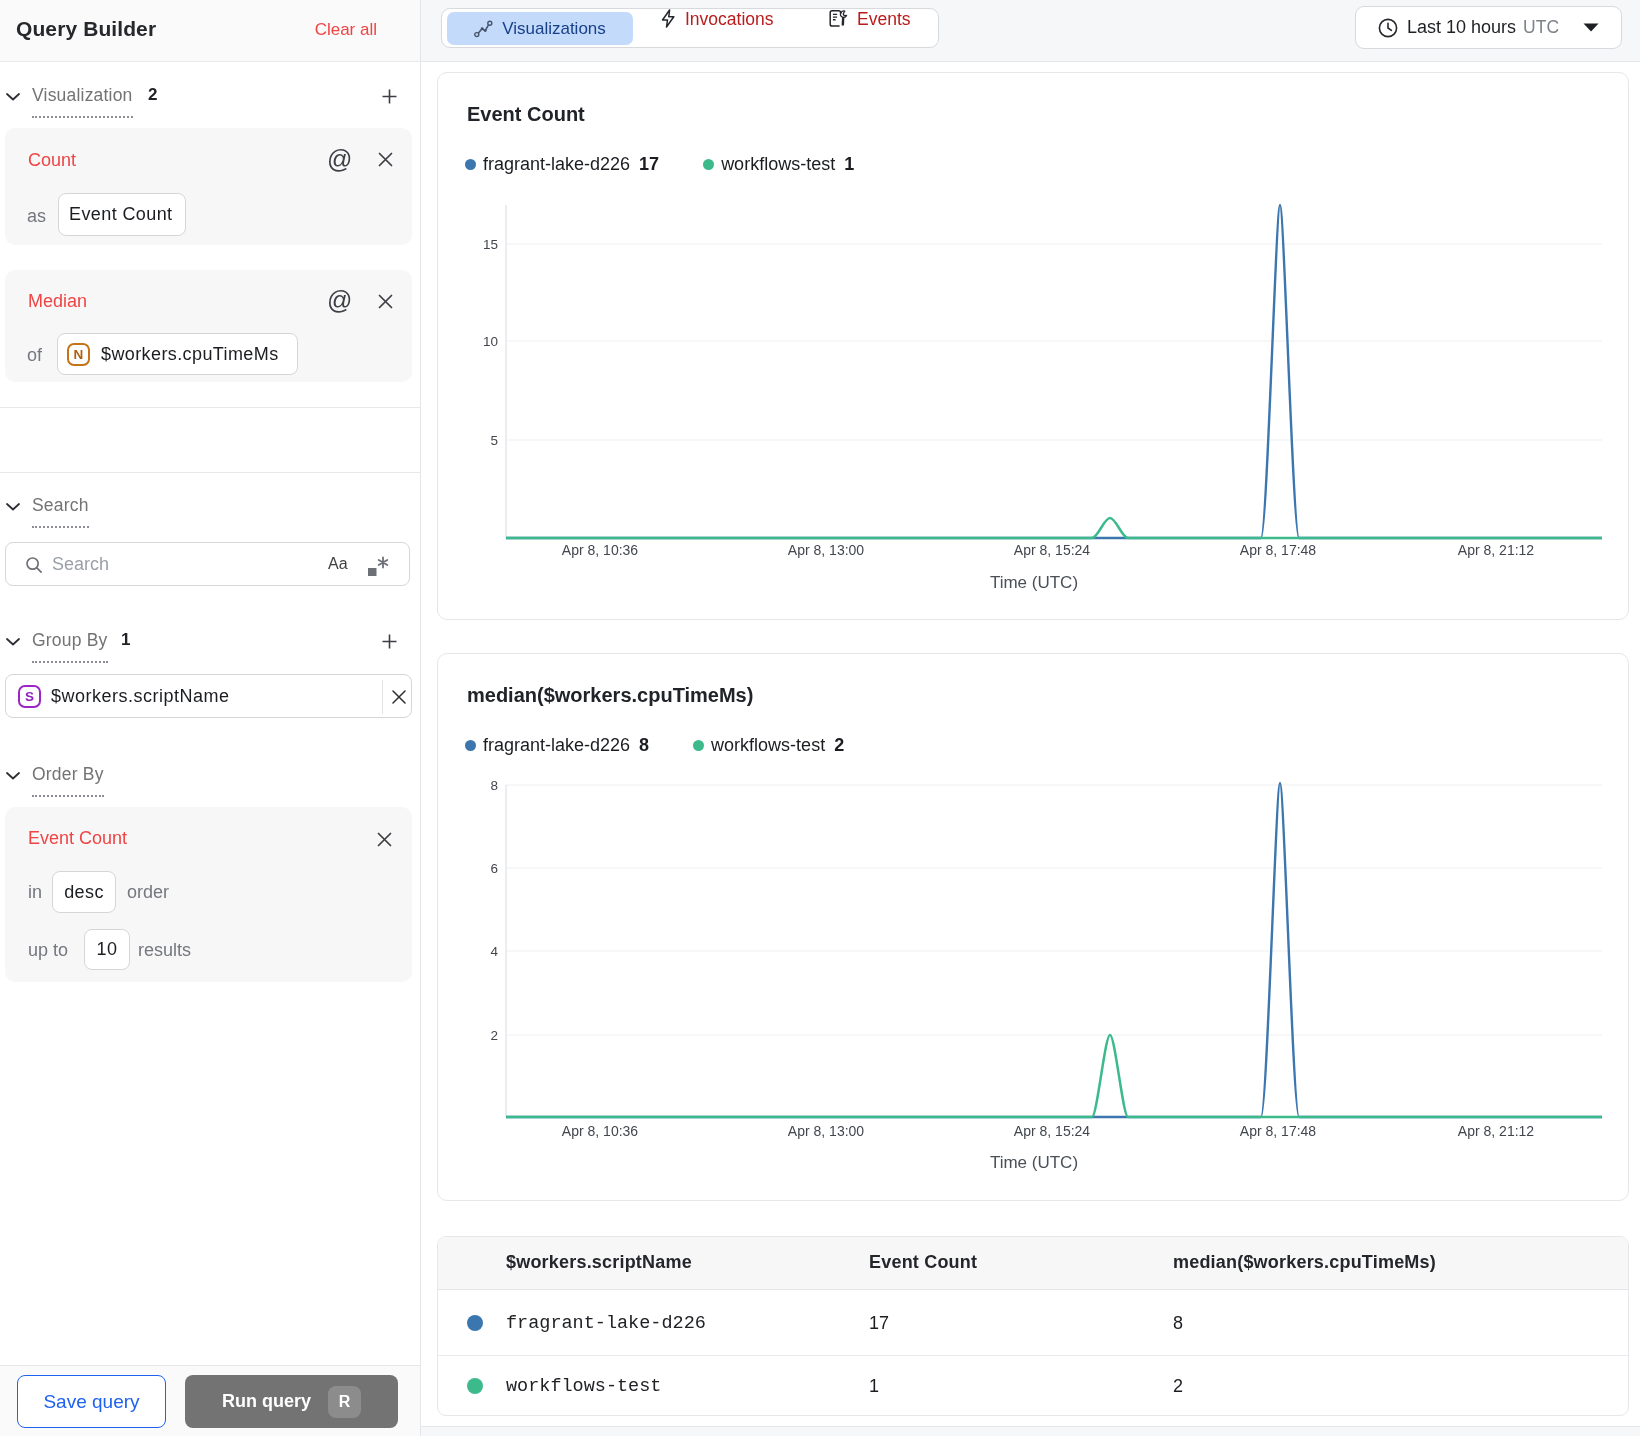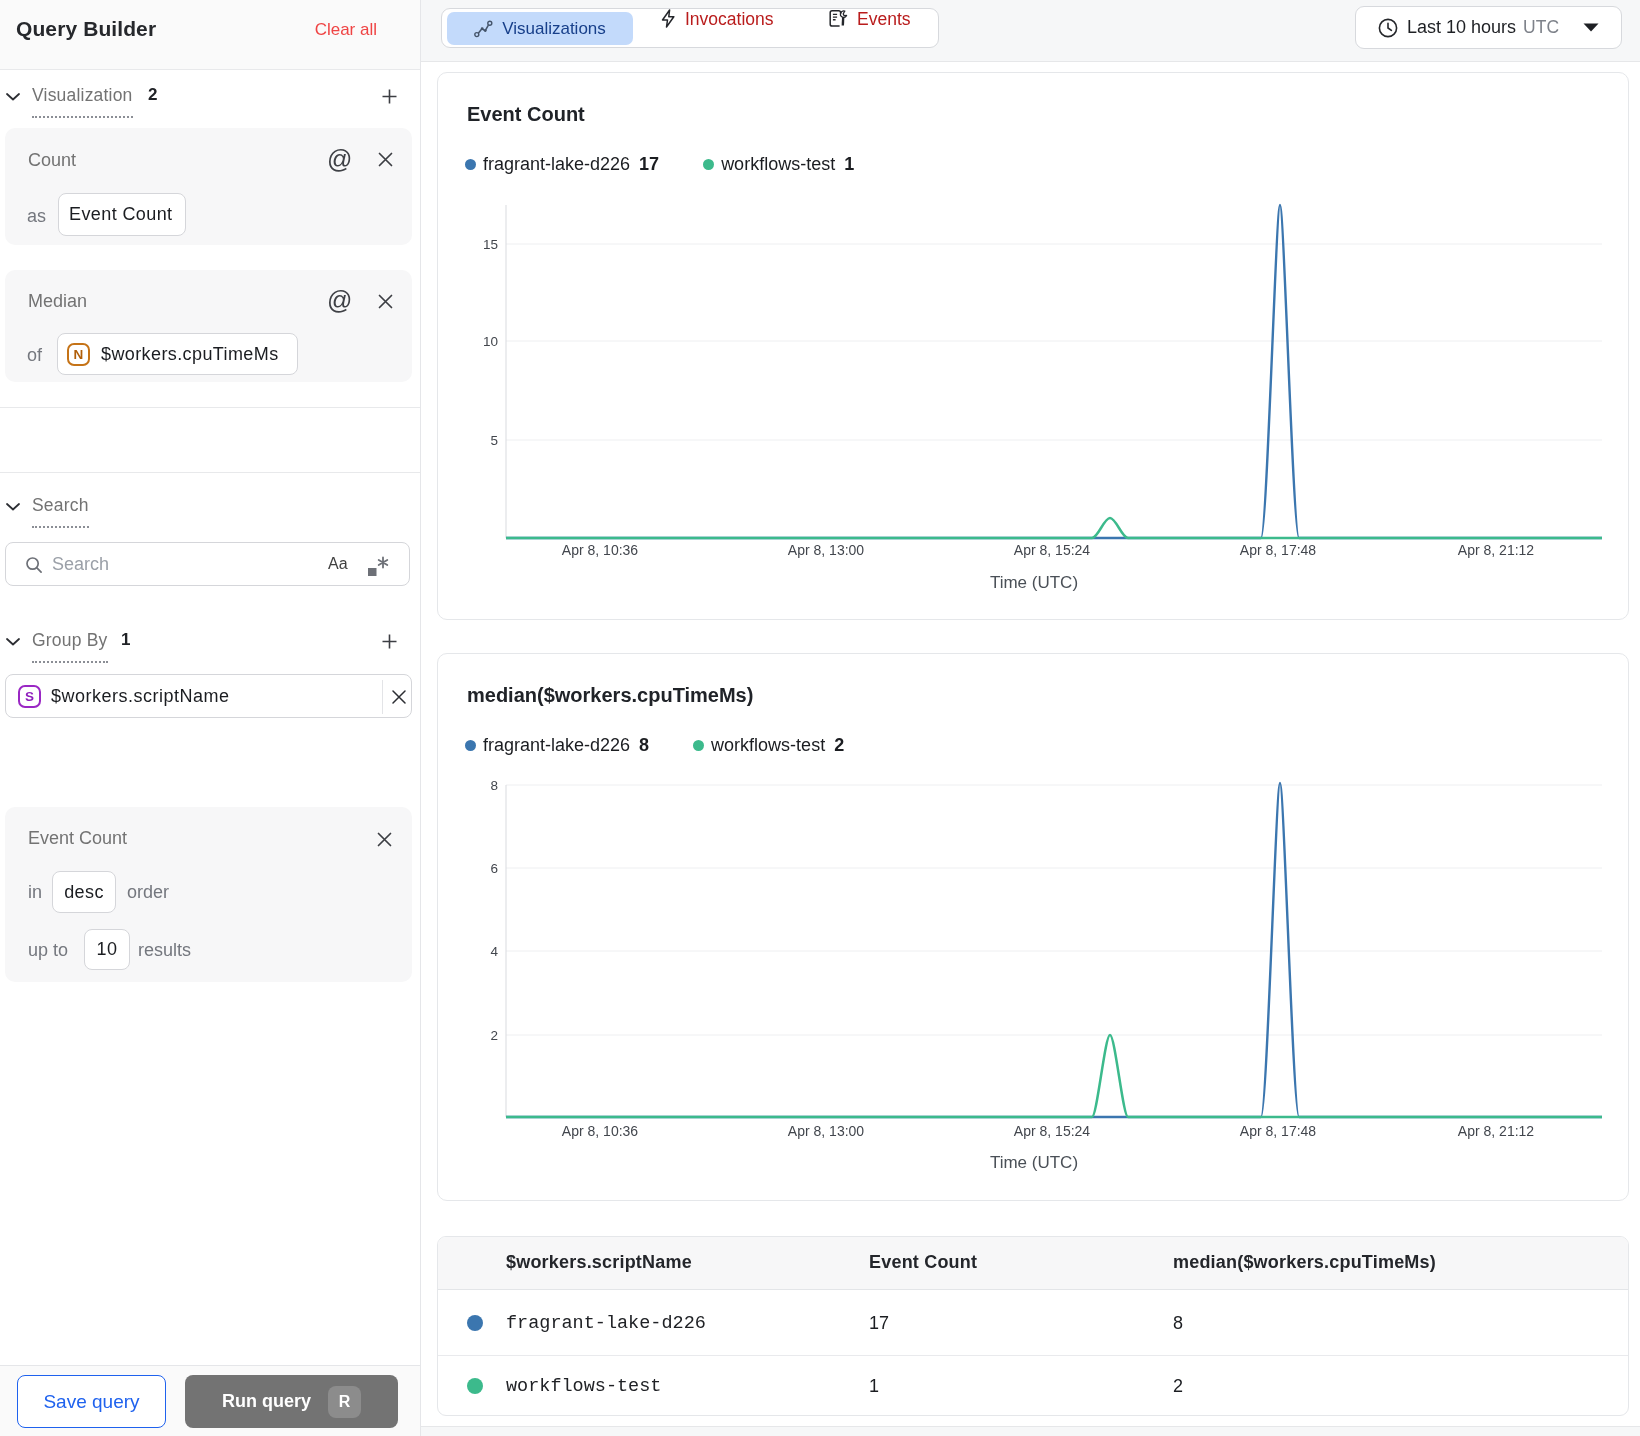--- a/index.html
+++ b/index.html
@@ -2,30 +2,30 @@
 <html><head>
 <meta charset="utf-8">
 <style>
 * { margin:0; padding:0; box-sizing:border-box; }
 html,body { width:1640px; height:1436px; }
 body { font-family:"Liberation Sans", sans-serif; background:#fff; position:relative; overflow:hidden; color:#1b1d21; }
 .abs { position:absolute; }
 svg { display:block; }
 
 #sidebar { position:absolute; left:0; top:0; width:421px; height:1436px; background:#fff; border-right:1px solid #e5e6e9; }
-.sb-head { position:absolute; left:0; top:0; width:420px; height:70px; background:#fafafa; border-bottom:1px solid #e8e9eb; }
+.sb-head { position:absolute; left:0; top:0; width:420px; height:62px; background:#fafafa; border-bottom:1px solid #e8e9eb; }
 .sb-head h1 { position:absolute; left:16px; top:17px; font-size:21px; font-weight:700; color:#26282c; letter-spacing:0.1px; }
 .sb-head .clear { position:absolute; right:43px; top:20px; font-size:17px; color:#ef4444; }
 .sec-row { position:absolute; left:0; width:420px; height:26px; }
 .sec-row .chev { position:absolute; left:6px; top:9px; }
 .sec-row .lbl { position:absolute; left:32px; top:1px; font-size:17.5px; letter-spacing:0.2px; color:#737373; padding-bottom:10px; border-bottom:2px dotted #8b8e95; }
 .sec-row .cnt { position:absolute; font-size:17px; font-weight:700; color:#202226; top:1px; }
 .sec-row .plus { position:absolute; left:382px; top:5px; }
 .card { position:absolute; left:5px; width:407px; background:#f7f7f8; border-radius:10px; }
-.card .title { position:absolute; left:23px; font-size:18px; font-weight:500; color:#737373; }
+.card .title { position:absolute; left:23px; font-size:18px; font-weight:500; color:#ef4444; }
 .muted { color:#74777e; font-size:18px; }
 .wbox { position:absolute; background:#fff; border:1px solid #d5d6da; border-radius:8px; font-size:18px; letter-spacing:0.4px; color:#1b1d21; display:flex; align-items:center; }
 .searchbox { position:absolute; left:5px; top:542px; width:405px; height:44px; background:#fff; border:1px solid #d5d6da; border-radius:8px; }
 .chip { position:absolute; left:5px; top:674px; width:407px; height:44px; background:#fff; border:1px solid #d5d6da; border-radius:8px; }
 .sb-foot { position:absolute; left:0; top:1365px; width:420px; height:71px; background:#fafafa; border-top:1px solid #e5e6e9; }
 .btn-save { position:absolute; left:17px; top:9px; width:149px; height:53px; border:1px solid #1f62ee; border-radius:8px; background:#fff; color:#1f62ee; font-size:19px; font-weight:500; display:flex; align-items:center; justify-content:center; }
 .btn-run { position:absolute; left:185px; top:9px; width:213px; height:53px; border-radius:8px; background:#737373; color:#fff; font-size:18px; font-weight:600; display:flex; align-items:center; justify-content:center; gap:17px; }
 .btn-run .kbd { width:33px; height:32px; background:rgba(255,255,255,0.18); border-radius:8px; display:flex; align-items:center; justify-content:center; font-size:16px; }
 .lettericon { display:inline-flex; width:23px; height:23px; border-radius:7px; align-items:center; justify-content:center; font-size:13.5px; font-weight:700; }
 .n-ic { border:2px solid #c57317; color:#b05e09; }
@@ -146,20 +146,28 @@
 
   <div class="chip">
     <span class="lettericon s-ic abs" style="left:12px; top:10px;">S</span>
     <span class="abs" style="left:45px; top:11px; font-size:18px; letter-spacing:0.5px; color:#1b1d21;">$workers.scriptName</span>
     <div class="abs" style="left:376px; top:5px; width:1px; height:34px; background:#e3e4e7;"></div>
     <svg class="abs" style="left:386px; top:15px;" width="14" height="14" viewBox="0 0 14 14">
         <path d="M1 1l12 12M13 1L1 13" stroke="#2c2e33" stroke-width="1.5" stroke-linecap="round"></path>
       </svg>
   </div>
 
+  <div class="sec-row" style="top:763px;">
+    <span class="chev">
+        <svg width="14" height="8" viewBox="0 0 14 8">
+          <path d="M1 1l6 5.5L13 1" fill="none" stroke="#2c2e33" stroke-width="1.8" stroke-linecap="round" stroke-linejoin="round"></path>
+        </svg>
+      </span>
+    <span class="lbl">Order By</span>
+  </div>
 
   <div class="card" style="top:807px; height:175px;">
     <div class="title" style="top:21px; font-weight:400;">Event Count</div>
     <svg class="abs" style="left:372px; top:25px;" width="15" height="15" viewBox="0 0 15 15">
         <path d="M1.5 1.5l12 12M13.5 1.5l-12 12" stroke="#3c3e43" stroke-width="1.7" stroke-linecap="round"></path>
       </svg>
     <span class="muted abs" style="left:23px; top:75px;">in</span>
     <div class="wbox" style="left:47px; top:64px; width:64px; height:42px; justify-content:center;">desc</div>
     <span class="muted abs" style="left:122px; top:75px;">order</span>
     <span class="muted abs" style="left:23px; top:133px;">up to</span>

